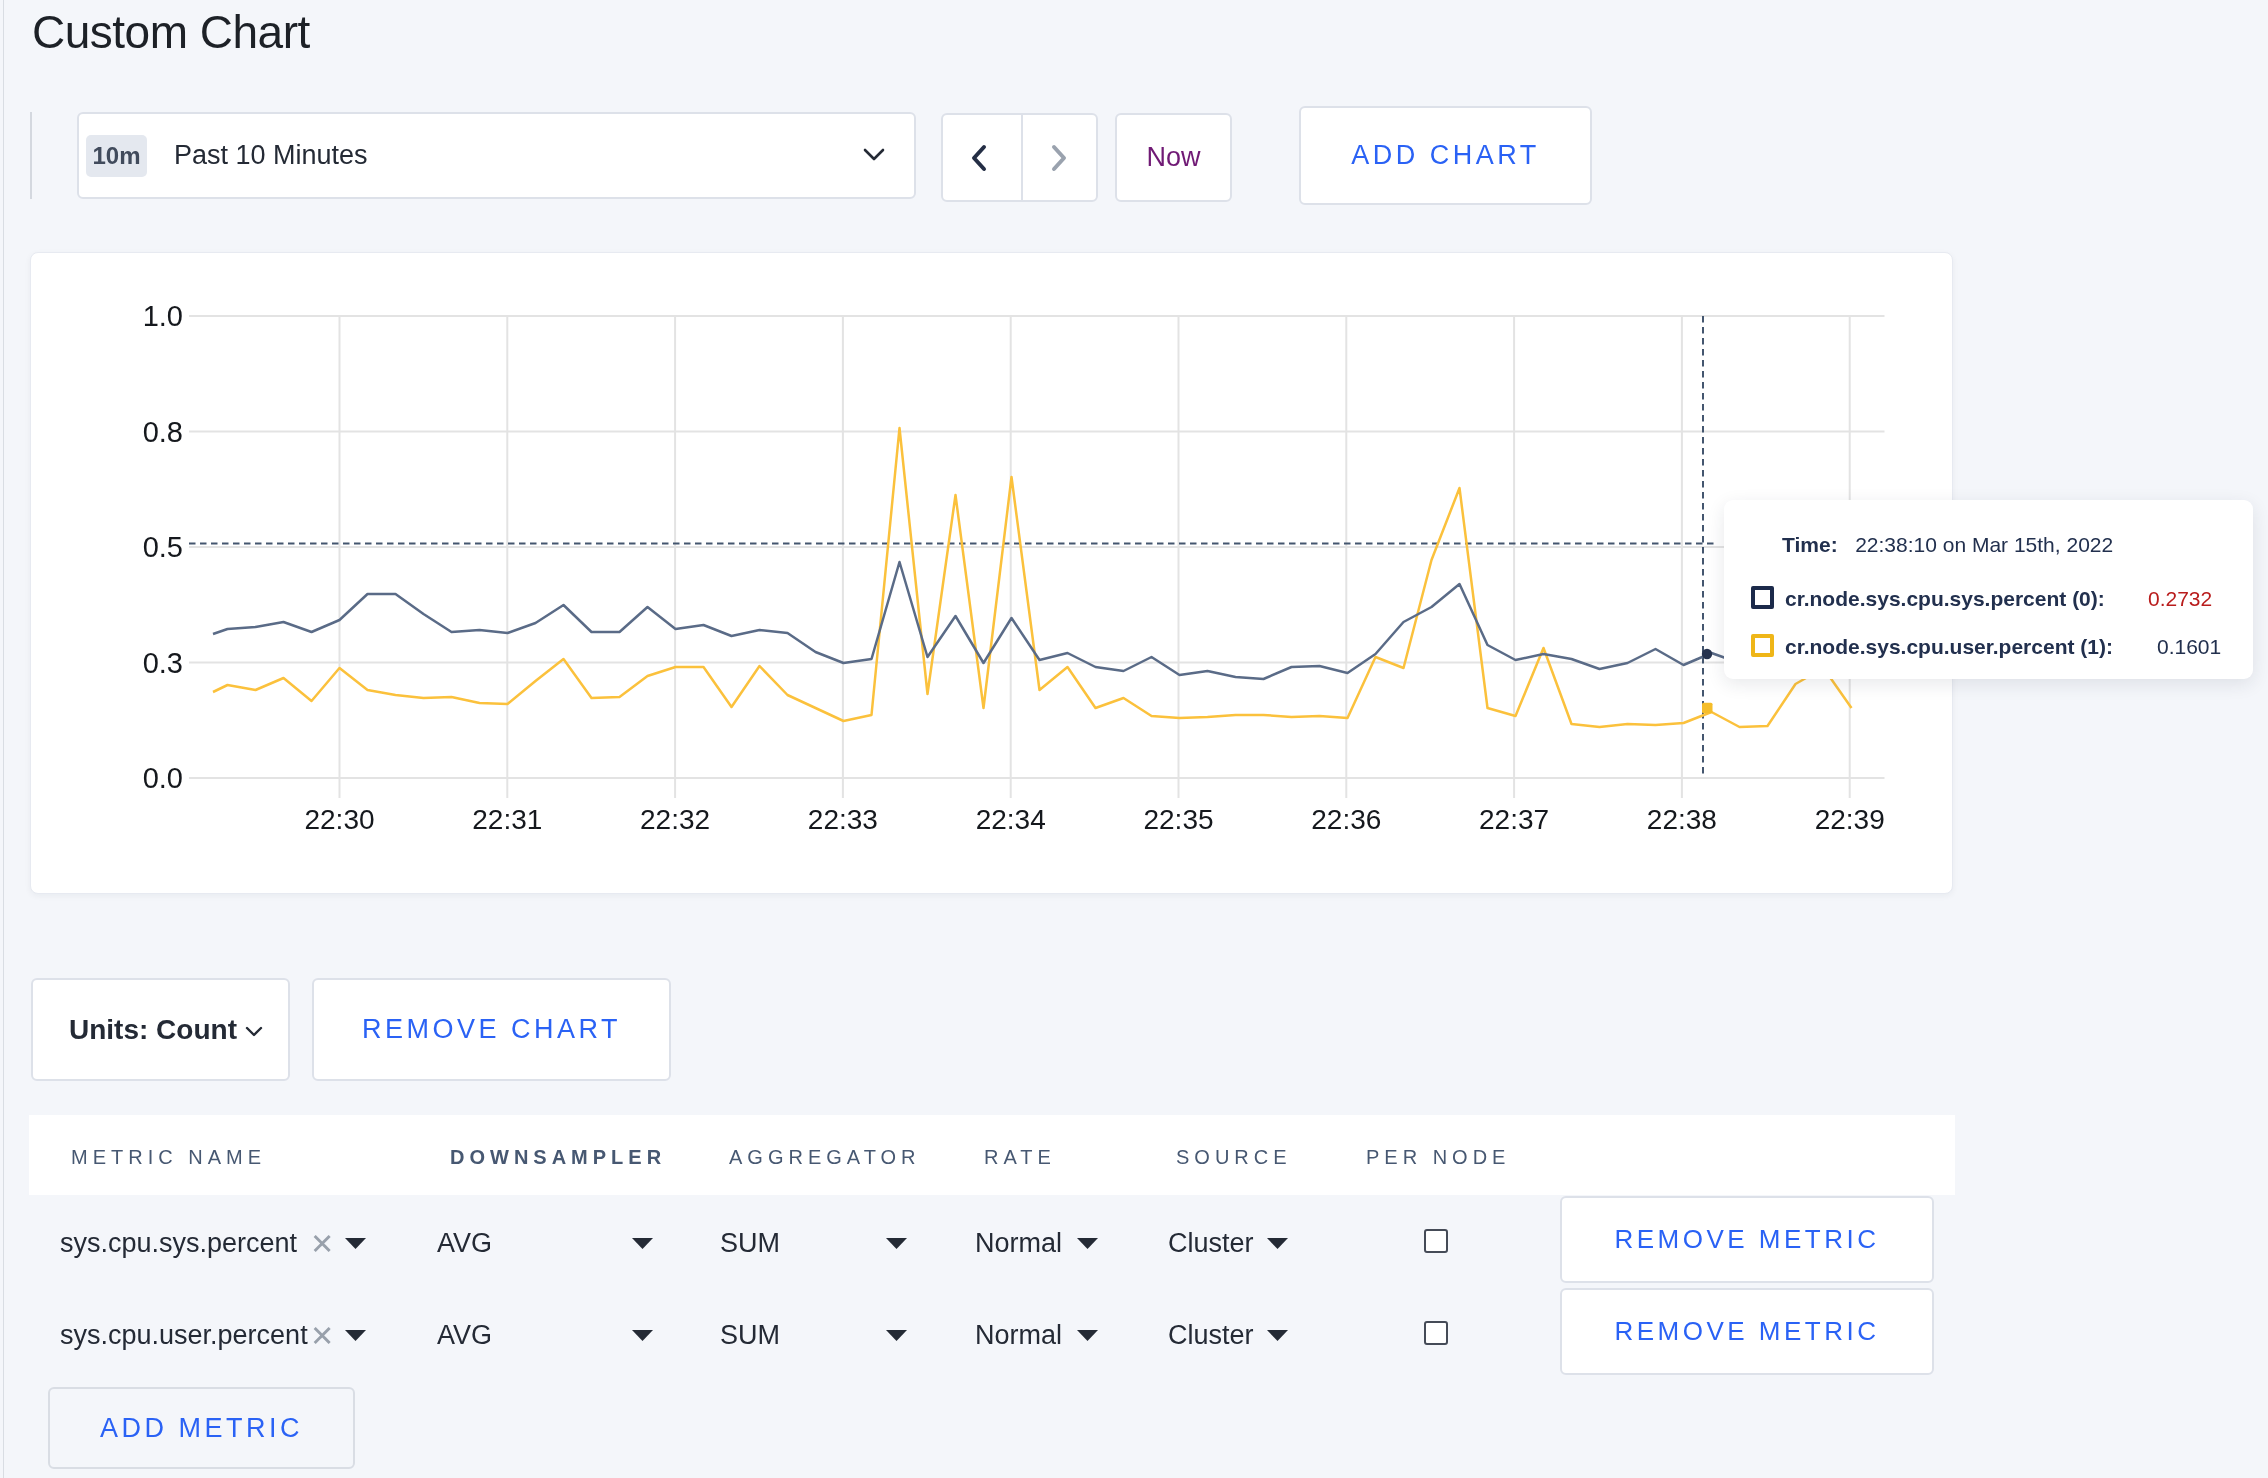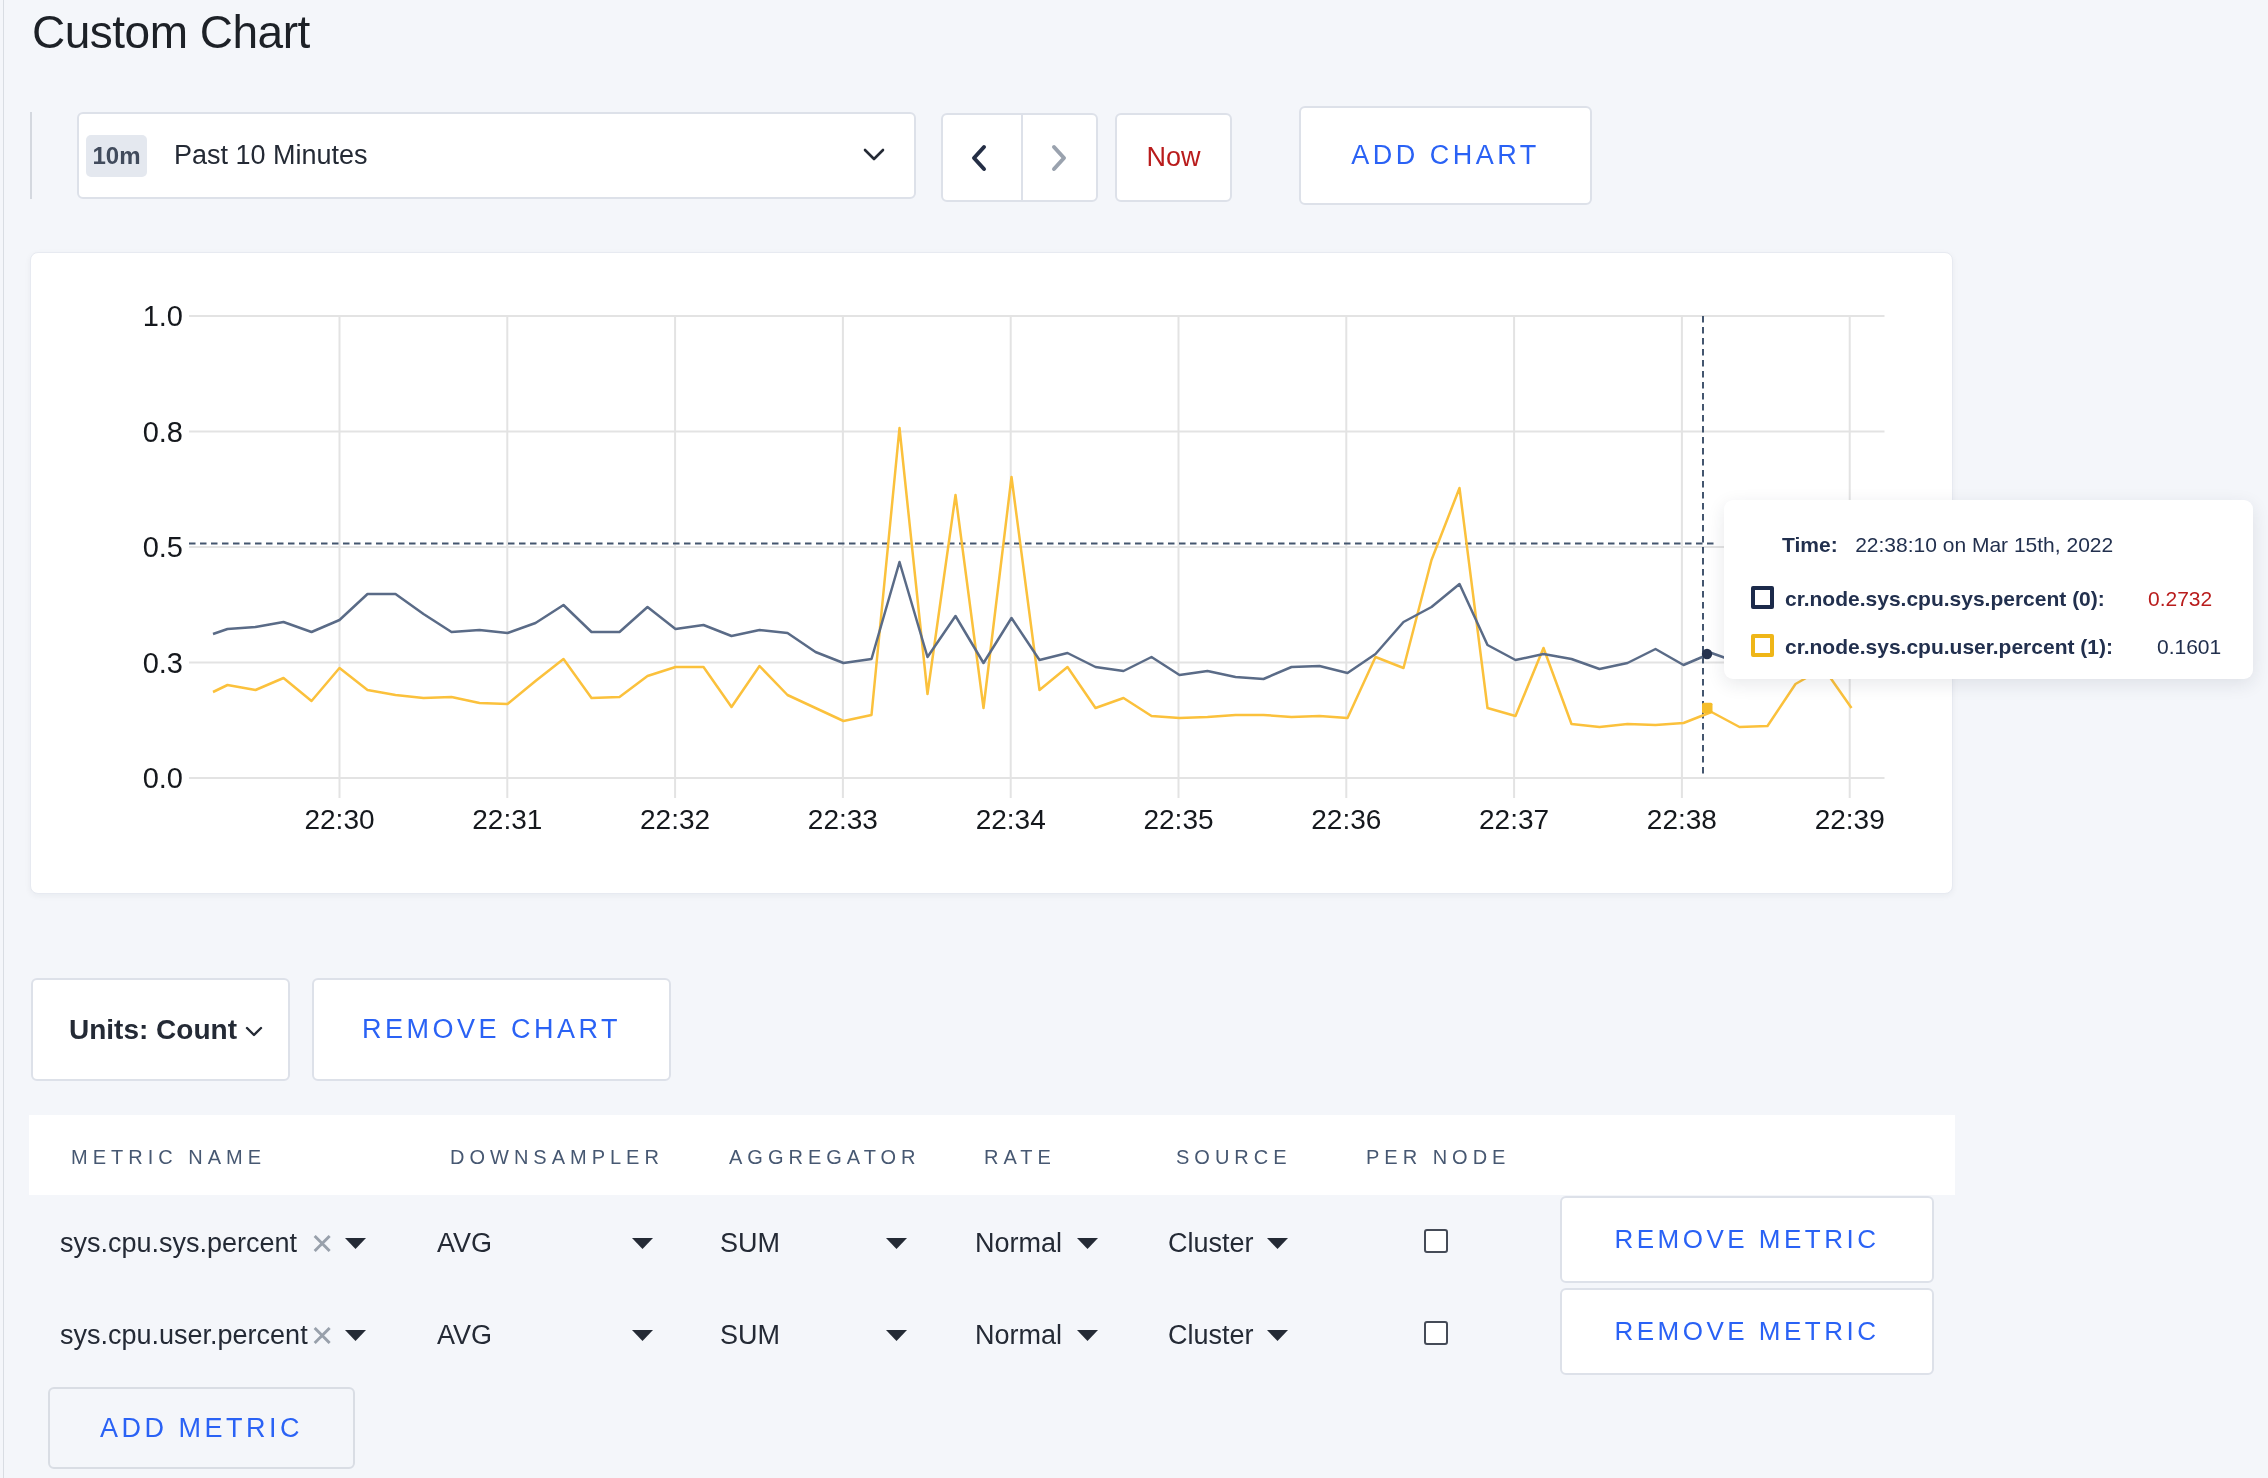--- a/index.html
+++ b/index.html
@@ -29,21 +29,21 @@
 <div class="btn" style="left:941px; top:113px; width:157px; height:89px;">
   <div style="position:absolute; left:78px; top:0; width:2px; height:85px; background:#dde1e9;"></div>
   <svg style="position:absolute; left:27px; top:29px;" width="18" height="28" viewBox="0 0 18 28">
       <polyline points="14,3 4,14 14,25" fill="none" stroke="#242e45" stroke-width="4" stroke-linecap="round" stroke-linejoin="round"></polyline>
     </svg>
   <svg style="position:absolute; left:107px; top:29px;" width="18" height="28" viewBox="0 0 18 28">
       <polyline points="4,3 14,14 4,25" fill="none" stroke="#9aa2ae" stroke-width="4" stroke-linecap="round" stroke-linejoin="round"></polyline>
     </svg>
 </div>
 
-<div class="btn" style="left:1115px; top:113px; width:117px; height:89px; font-size:27px; color:#b91c1c;">Now</div>
+<div class="btn" style="left:1115px; top:113px; width:117px; height:89px; font-size:27px; color:#701a75;">Now</div>
 
 <div class="btn bluetxt" style="left:1299px; top:106px; width:293px; height:99px; font-size:27px;">ADD CHART</div>
 
 <div class="abs" style="left:30px; top:252px; width:1923px; height:642px; background:#fff; border:1px solid #e7eaf1; border-radius:8px; box-shadow:0 2px 6px rgba(20,30,50,0.05);"></div>
 
 <svg class="abs" style="left:30px; top:252px;" width="1923" height="642" viewBox="30 252 1923 642">
 
   <g stroke="#e3e3e3" stroke-width="2">
     <line x1="189" y1="316" x2="1884.5" y2="316"></line>
     <line x1="189" y1="431.5" x2="1884.5" y2="431.5"></line>
@@ -107,21 +107,21 @@
 <div class="btn" style="left:31px; top:978px; width:259px; height:103px; justify-content:flex-start;">
   <span style="margin-left:36px; font-size:28px; font-weight:700; color:#242a35;">Units: Count</span>
   <svg style="position:absolute; right:24px; top:45px;" width="20" height="14" viewBox="0 0 20 14">
       <polyline points="3,3 10,10 17,3" fill="none" stroke="#242a35" stroke-width="2.4" stroke-linecap="round" stroke-linejoin="round"></polyline>
     </svg>
 </div>
 <div class="btn bluetxt" style="left:312px; top:978px; width:359px; height:103px; font-size:27px;">REMOVE CHART</div>
 
 <div class="abs" style="left:29px; top:1115px; width:1926px; height:80px; background:#fff;"></div>
 <div class="abs hdr" style="left:71px; top:1146px; font-size:20px; font-weight:500; letter-spacing:5px; color:#475872;">METRIC NAME</div>
-<div class="abs hdr" style="left:450px; top:1146px; font-size:20px; font-weight:400; letter-spacing:5px; color:#475872;">DOWNSAMPLER</div>
+<div class="abs hdr" style="left:450px; top:1146px; font-size:20px; font-weight:700; letter-spacing:5px; color:#475872;">DOWNSAMPLER</div>
 <div class="abs hdr" style="left:729px; top:1146px; font-size:20px; font-weight:500; letter-spacing:5px; color:#475872;">AGGREGATOR</div>
 <div class="abs hdr" style="left:984px; top:1146px; font-size:20px; font-weight:500; letter-spacing:5px; color:#475872;">RATE</div>
 <div class="abs hdr" style="left:1176px; top:1146px; font-size:20px; font-weight:500; letter-spacing:5px; color:#475872;">SOURCE</div>
 <div class="abs hdr" style="left:1366px; top:1146px; font-size:20px; font-weight:500; letter-spacing:5px; color:#475872;">PER NODE</div>
 
 <div class="abs" style="left:60px; top:1228px; font-size:27px; color:#242a35;">sys.cpu.sys.percent</div>
 <div class="abs" style="left:310px; top:1227px; font-size:29px; color:#98a0ab;">✕</div>
 <svg class="abs" style="left:344px; top:1237px;" width="23" height="13" viewBox="0 0 23 13">
     <polygon points="1,1 22,1 11.5,12" fill="#242a35"></polygon>
   </svg>

